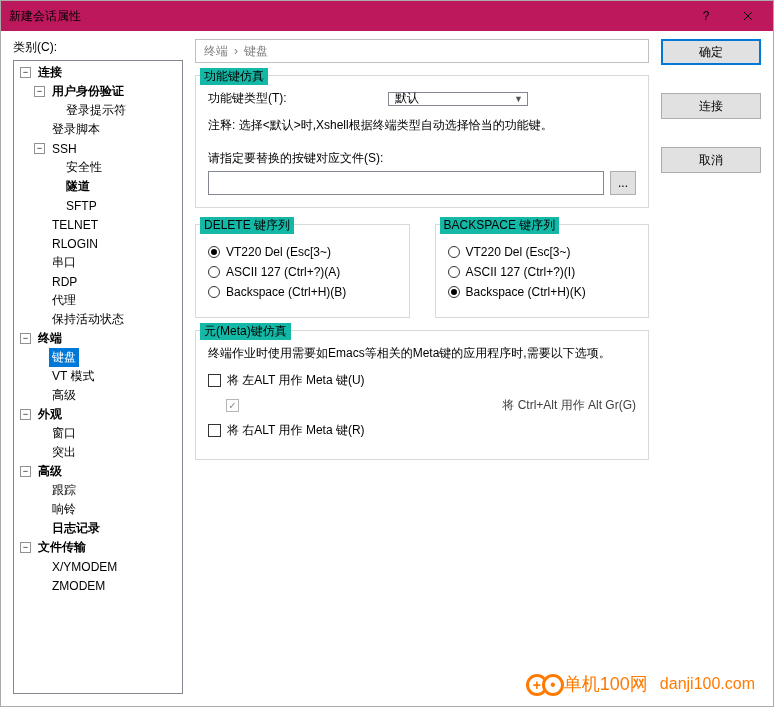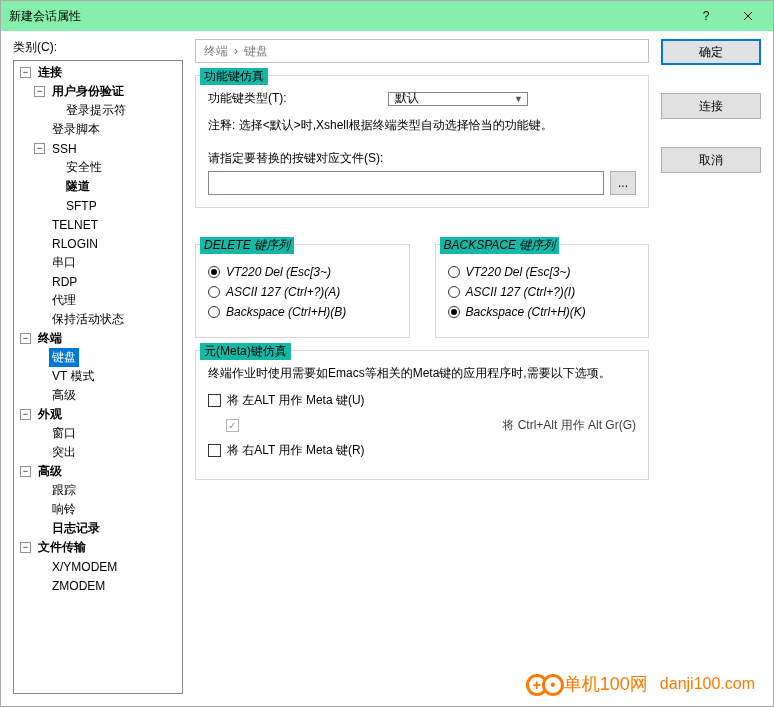--- a/index.html
+++ b/index.html
@@ -12,21 +12,21 @@
   height: 707px;
   border: 1px solid #aaa;
   position: relative;
   overflow: hidden;
 }
 .titlebar {
   height: 30px;
   display: flex;
   align-items: center;
   padding: 0 4px 0 8px;
-  background: #86efac;
+  background: #be185d;
 }
 .titlebar .title { flex: 1; font-size: 12px; }
 .titlebar .tb-btn {
   width: 42px; height: 30px;
   display: flex; align-items: center; justify-content: center;
   font-size: 12px; color: #000;
 }
 .content {
   display: flex;
   padding: 8px 12px 12px 12px;
@@ -110,21 +110,21 @@
   display: flex; gap: 6px;
 }
 .fileinput .textbox {
   flex: 1; height: 24px; border: 1px solid #828790; background: #fff;
 }
 .dots-btn {
   width: 26px; height: 24px; border: 1px solid #adadad; background: #e1e1e1;
   display: flex; align-items: center; justify-content: center;
 }
 .twogrp {
-  display: flex; gap: 25px; margin-top: 24px; font-style: italic;
+  display: flex; gap: 25px; margin-top: 4px;
 }
 .twogrp .group { flex: 1; }
 .radio { display: flex; align-items: center; margin: 6px 0; gap: 6px; }
 .radio .r {
   width: 12px; height: 12px; border: 1px solid #333; border-radius: 50%;
   display: inline-flex; align-items: center; justify-content: center;
 }
 .radio .r.on::after { content: ""; width: 6px; height: 6px; background: #000; border-radius: 50%; }
 .check { display: flex; align-items: center; margin: 8px 0; gap: 6px; }
 .check .c {

